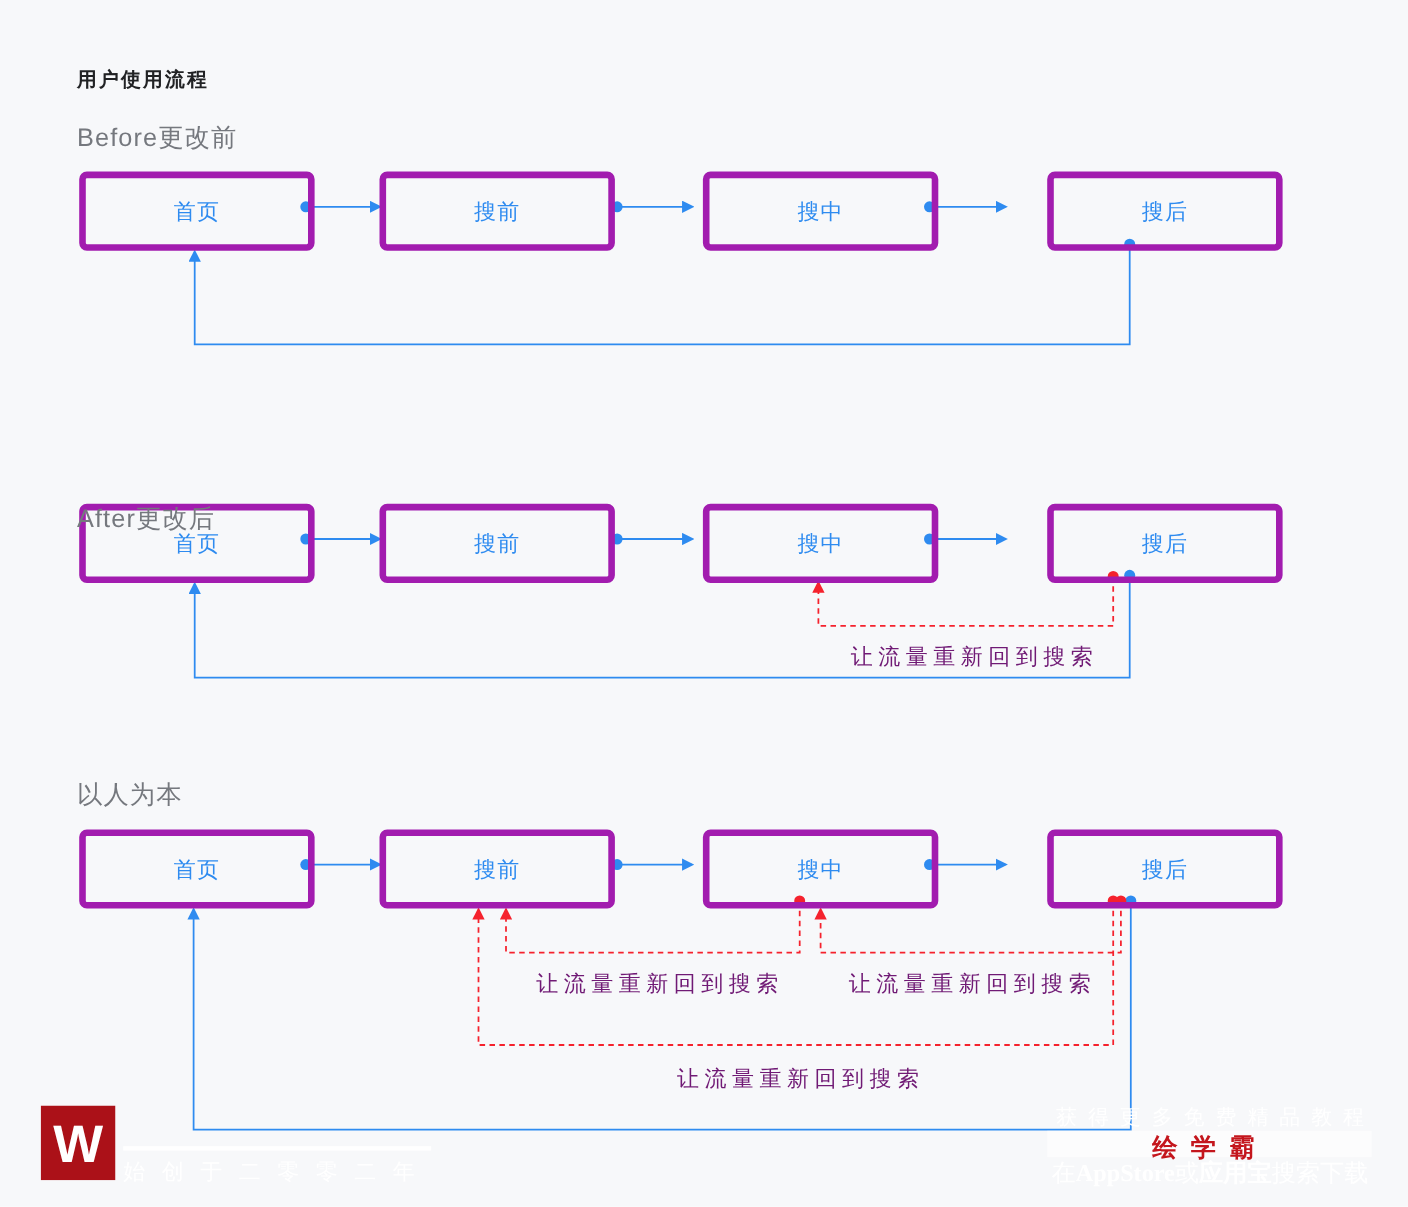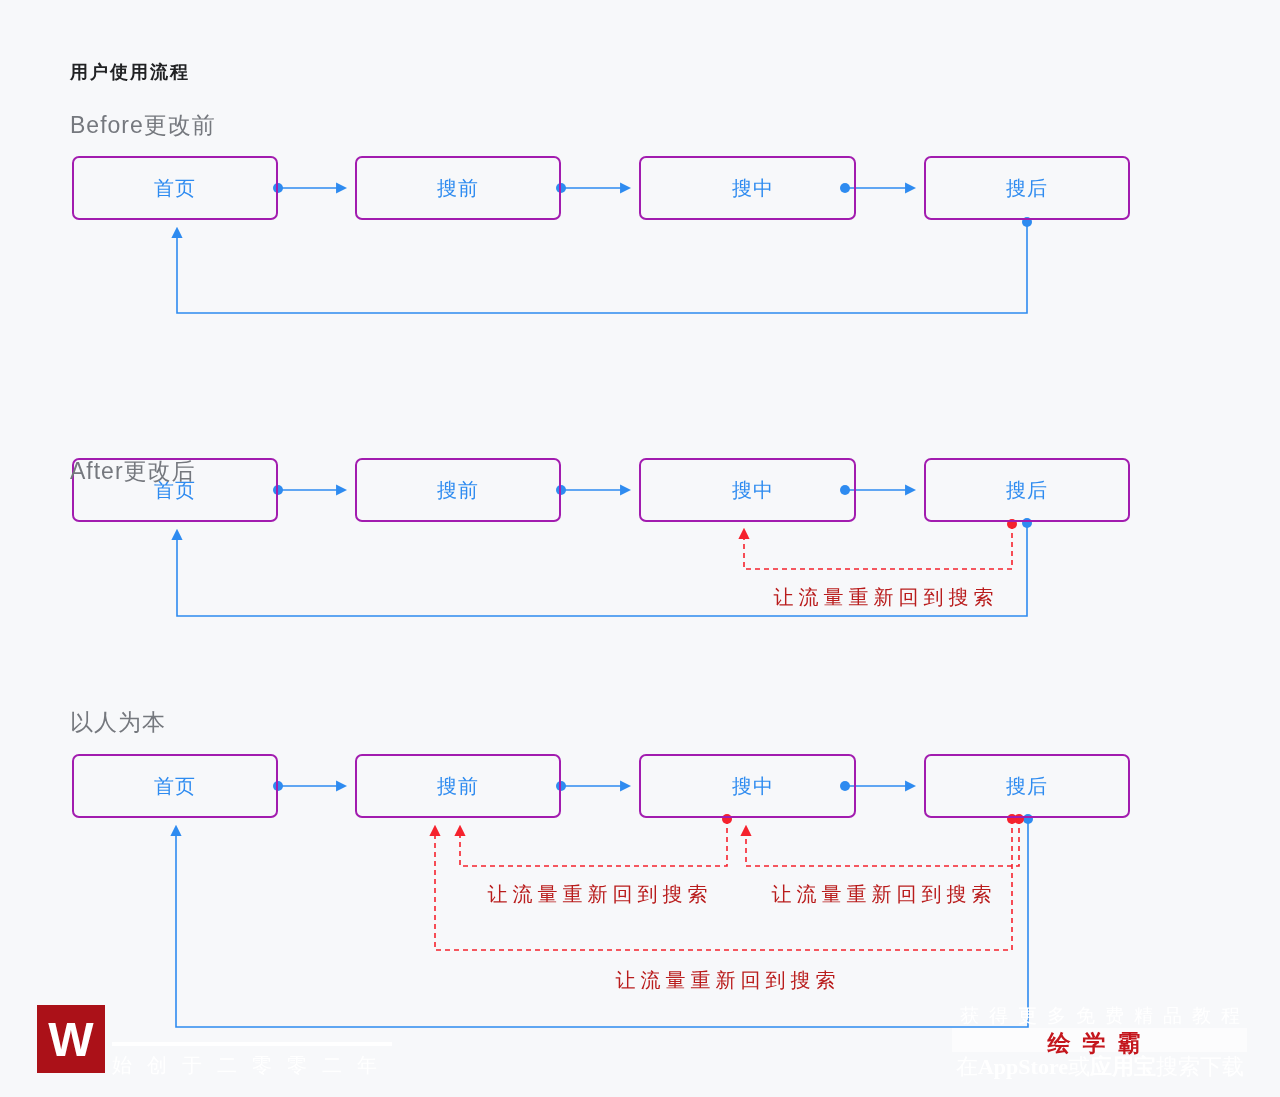--- a/index.html
+++ b/index.html
@@ -6,26 +6,26 @@
   body{font-family:"Liberation Sans","DejaVu Sans",sans-serif;}
   .canvas{position:relative;width:1280px;height:1097px;background:#f7f8fa;overflow:hidden;}
   .wires{position:absolute;left:0;top:0;z-index:1;}
   .page-title{position:absolute;left:70px;top:60px;font-size:18px;font-weight:600;
     color:#212224;letter-spacing:2px;z-index:3;text-align:right;}
   .section-heading{position:absolute;left:70px;font-size:23px;color:#75787e;
     letter-spacing:1px;z-index:3;}
   .heading-before{top:110px;text-align:center;}
   .heading-after{top:411px;margin-top:45px;}
   .heading-more{top:707px;}
-  .node{position:absolute;width:202px;height:60px;border:2px solid #a21caf;border-radius:7px;
+  .node{position:absolute;width:202px;height:60px;border:6px solid #a21caf;border-radius:7px;
     display:flex;align-items:center;justify-content:center;color:#2e8bf0;font-size:20px;
     letter-spacing:1px;z-index:2;background:transparent;}
   .row1{top:156px;} .row2{top:458px;} .row3{top:754px;}
-  .c1{left:72px;} .c2{left:355px;text-align:center;} .c3{left:639px;padding-left:11px;} .c4{left:924px;}
-  .red-label{position:absolute;transform:translateX(-50%);color:#b91c1c;font-size:20px;
+  .c1{left:72px;} .c2{left:345px;text-align:center;} .c3{left:639px;} .c4{left:952px;}
+  .red-label{position:absolute;transform:translateX(-50%);color:#701a75;font-size:20px;
     letter-spacing:5px;white-space:nowrap;z-index:3;text-align:center;}
   
   .wm{position:absolute;z-index:5;}
   .wm-left-logo{left:37px;top:1005px;width:68px;height:68px;}
   .wm-left-logo svg{display:block;}
   .wm-company{left:112px;top:1000px;color:#ffffff;font-size:26px;letter-spacing:5px;
     white-space:nowrap;}
   .wm-company .slogan{font-size:17px;letter-spacing:3px;margin-left:14px;}
   .wm-divider{left:112px;top:1042px;width:280px;height:4px;background:#ffffff;}
   .wm-since{left:112px;top:1052px;color:#ffffff;font-size:20px;letter-spacing:15px;

